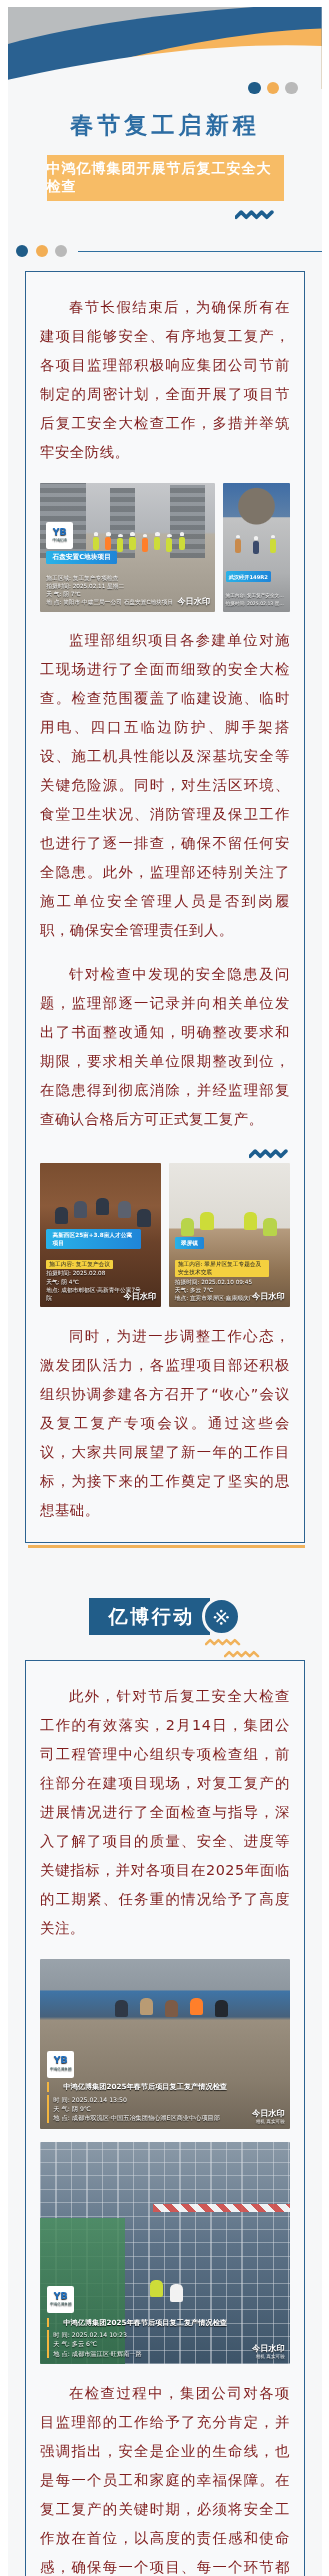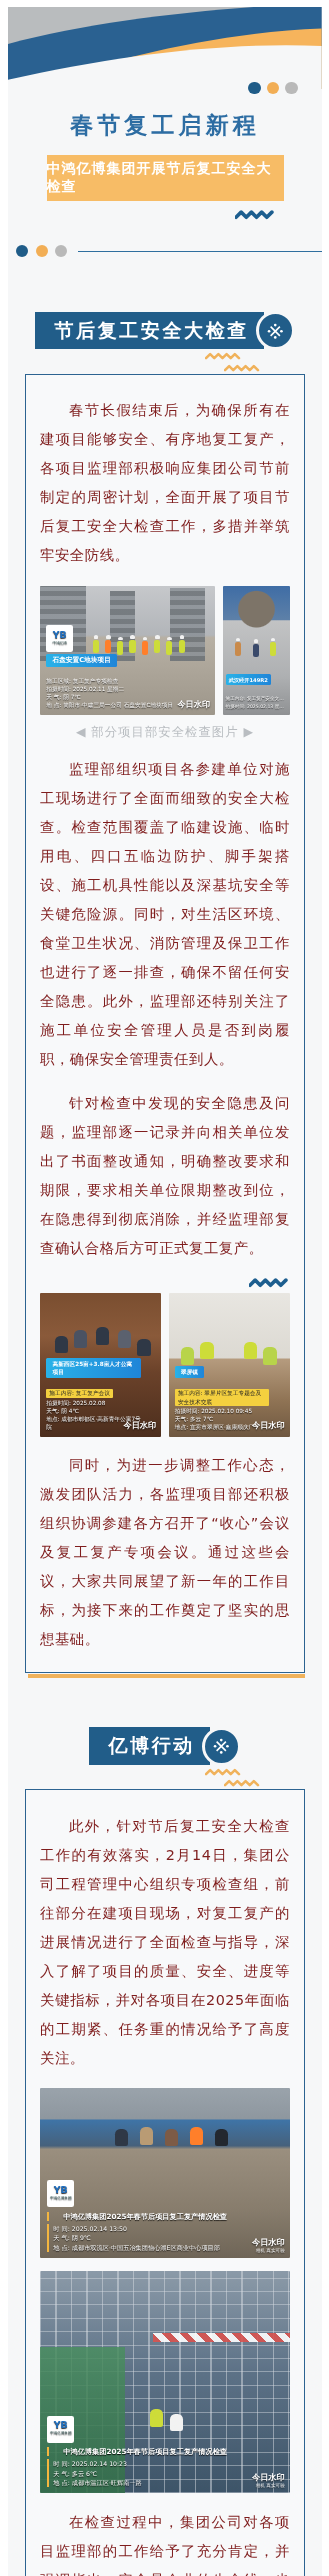--- a/index.html
+++ b/index.html
@@ -108,43 +108,20 @@
       </svg>
   </div>
 
   <div class="divider-row">
     <span class="dot" style="background:#1f5c88"></span>
     <span class="dot" style="background:#f2ae55"></span>
     <span class="dot" style="background:#b9b9b9"></span>
     <span class="line"></span>
   </div>
 
-  <div class="sec">
-    <div class="sec-inner">
-      <span class="sec-pill">节后复工安全大检查</span>
-      <span class="sec-circle">
-        <svg width="18.5" height="18.5" viewBox="0 0 36 36">
-          <line x1="9" y1="9" x2="27" y2="27" stroke="#fff" stroke-width="3"></line>
-          <line x1="27" y1="9" x2="9" y2="27" stroke="#fff" stroke-width="3"></line>
-          <circle cx="18" cy="6" r="2.6" fill="#fff"></circle>
-            <circle cx="18" cy="30" r="2.6" fill="#fff"></circle>
-          <circle cx="6" cy="18" r="2.6" fill="#fff"></circle>
-            <circle cx="30" cy="18" r="2.6" fill="#fff"></circle>
-        </svg>
-      </span>
-    </div>
-    <div class="sec-zigs">
-      <svg width="36" height="10.3" viewBox="0 0 70 20">
-          <polyline points="2,14 10,6 18,14 26,6 34,14 42,6 50,14 58,6 66,14" fill="none" class="zig-o" stroke-width="5" stroke-linecap="round" stroke-linejoin="round"></polyline>
-        </svg>
-      <svg width="36" height="10.3" viewBox="0 0 70 20">
-          <polyline points="2,14 10,6 18,14 26,6 34,14 42,6 50,14 58,6 66,14" fill="none" class="zig-o" stroke-width="5" stroke-linecap="round" stroke-linejoin="round"></polyline>
-        </svg>
-    </div>
-  </div>
 
   <div class="tbox">
     <p class="para">春节长假结束后，为确保所有在建项目能够安全、有序地复工复产，各项目监理部积极响应集团公司节前制定的周密计划，全面开展了项目节后复工安全大检查工作，多措并举筑牢安全防线。</p>
 
     <div class="photo-row">
       <div class="photo ph-city">
         <div class="bld" style="left:0;width:26%;"></div>
         <div class="bld" style="left:40%;width:14%;top:4%;"></div>
         <div class="bld" style="right:6%;width:20%;top:2%;"></div>
         <span class="worker" style="left:30%;top:42%;background:#cddc39"></span>
@@ -172,21 +149,20 @@
         <span class="worker" style="left:18%;top:44%;background:#c98a4b"></span>
         <span class="worker" style="left:45%;top:45%;background:#3a4a6b"></span>
         <span class="worker" style="left:70%;top:44%;background:#cddc39"></span>
         <div class="chip" style="left:3.1px;bottom:3.1px;max-width:94%;">
           <span class="chip-title" style="font-size:5.2px;padding:1.5px 3.1px;">武汉经开149R2</span>
           <div class="row" style="font-size:4.6px;">施工内容: 复工复产安全文…</div>
           <div class="row" style="font-size:4.6px;">拍摄时间: 2025.02.13 星…</div>
         </div>
       </div>
     </div>
-    <div class="caption">◀ 部分项目部安全检查图片 ▶</div>
 
     <p class="para">监理部组织项目各参建单位对施工现场进行了全面而细致的安全大检查。检查范围覆盖了临建设施、临时用电、四口五临边防护、脚手架搭设、施工机具性能以及深基坑安全等关键危险源。同时，对生活区环境、食堂卫生状况、消防管理及保卫工作也进行了逐一排查，确保不留任何安全隐患。此外，监理部还特别关注了施工单位安全管理人员是否到岗履职，确保安全管理责任到人。</p>
     <p class="para">针对检查中发现的安全隐患及问题，监理部逐一记录并向相关单位发出了书面整改通知，明确整改要求和期限，要求相关单位限期整改到位，在隐患得到彻底消除，并经监理部复查确认合格后方可正式复工复产。</p>
 
     <div style="display:flex;justify-content:flex-end;margin-top:13.4px;">
       <svg width="41" height="13.4" viewBox="0 0 80 26">
           <polyline points="2,18 12,8 22,18 32,8 42,18 52,8 62,18 72,8" fill="none" class="zig-b" stroke-width="7" stroke-linecap="round" stroke-linejoin="round"></polyline>
         </svg>
     </div>
 

